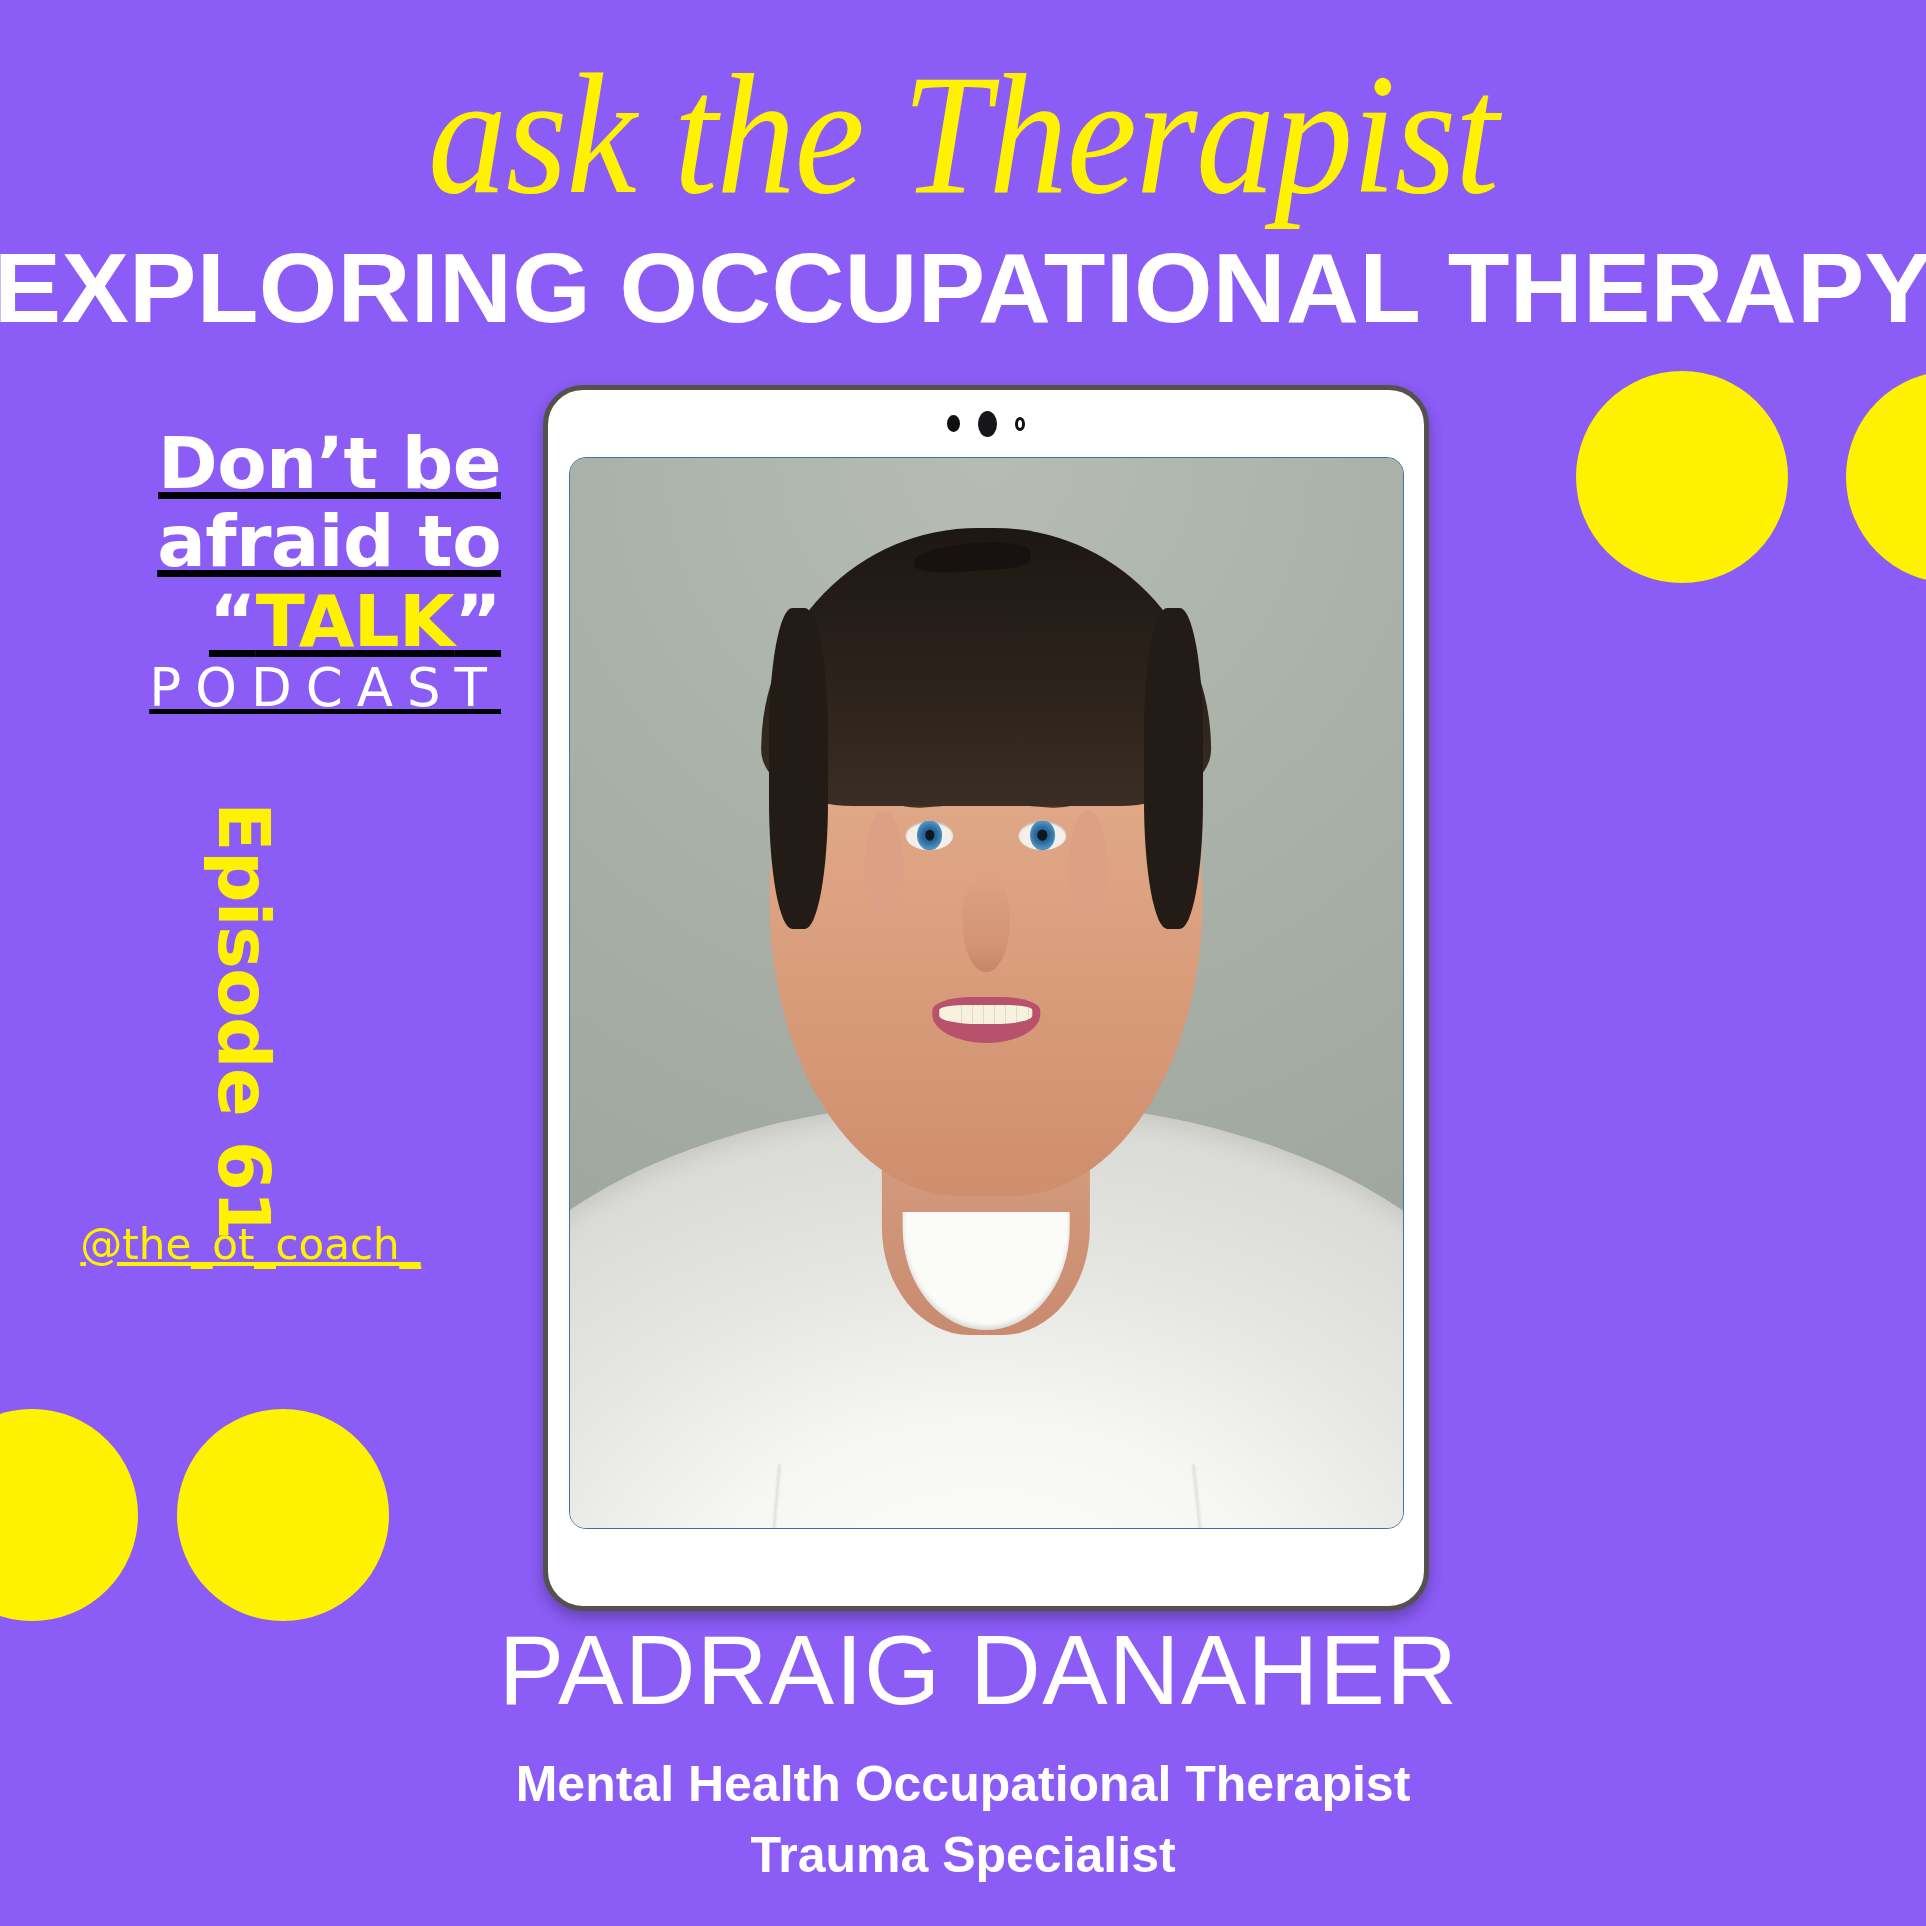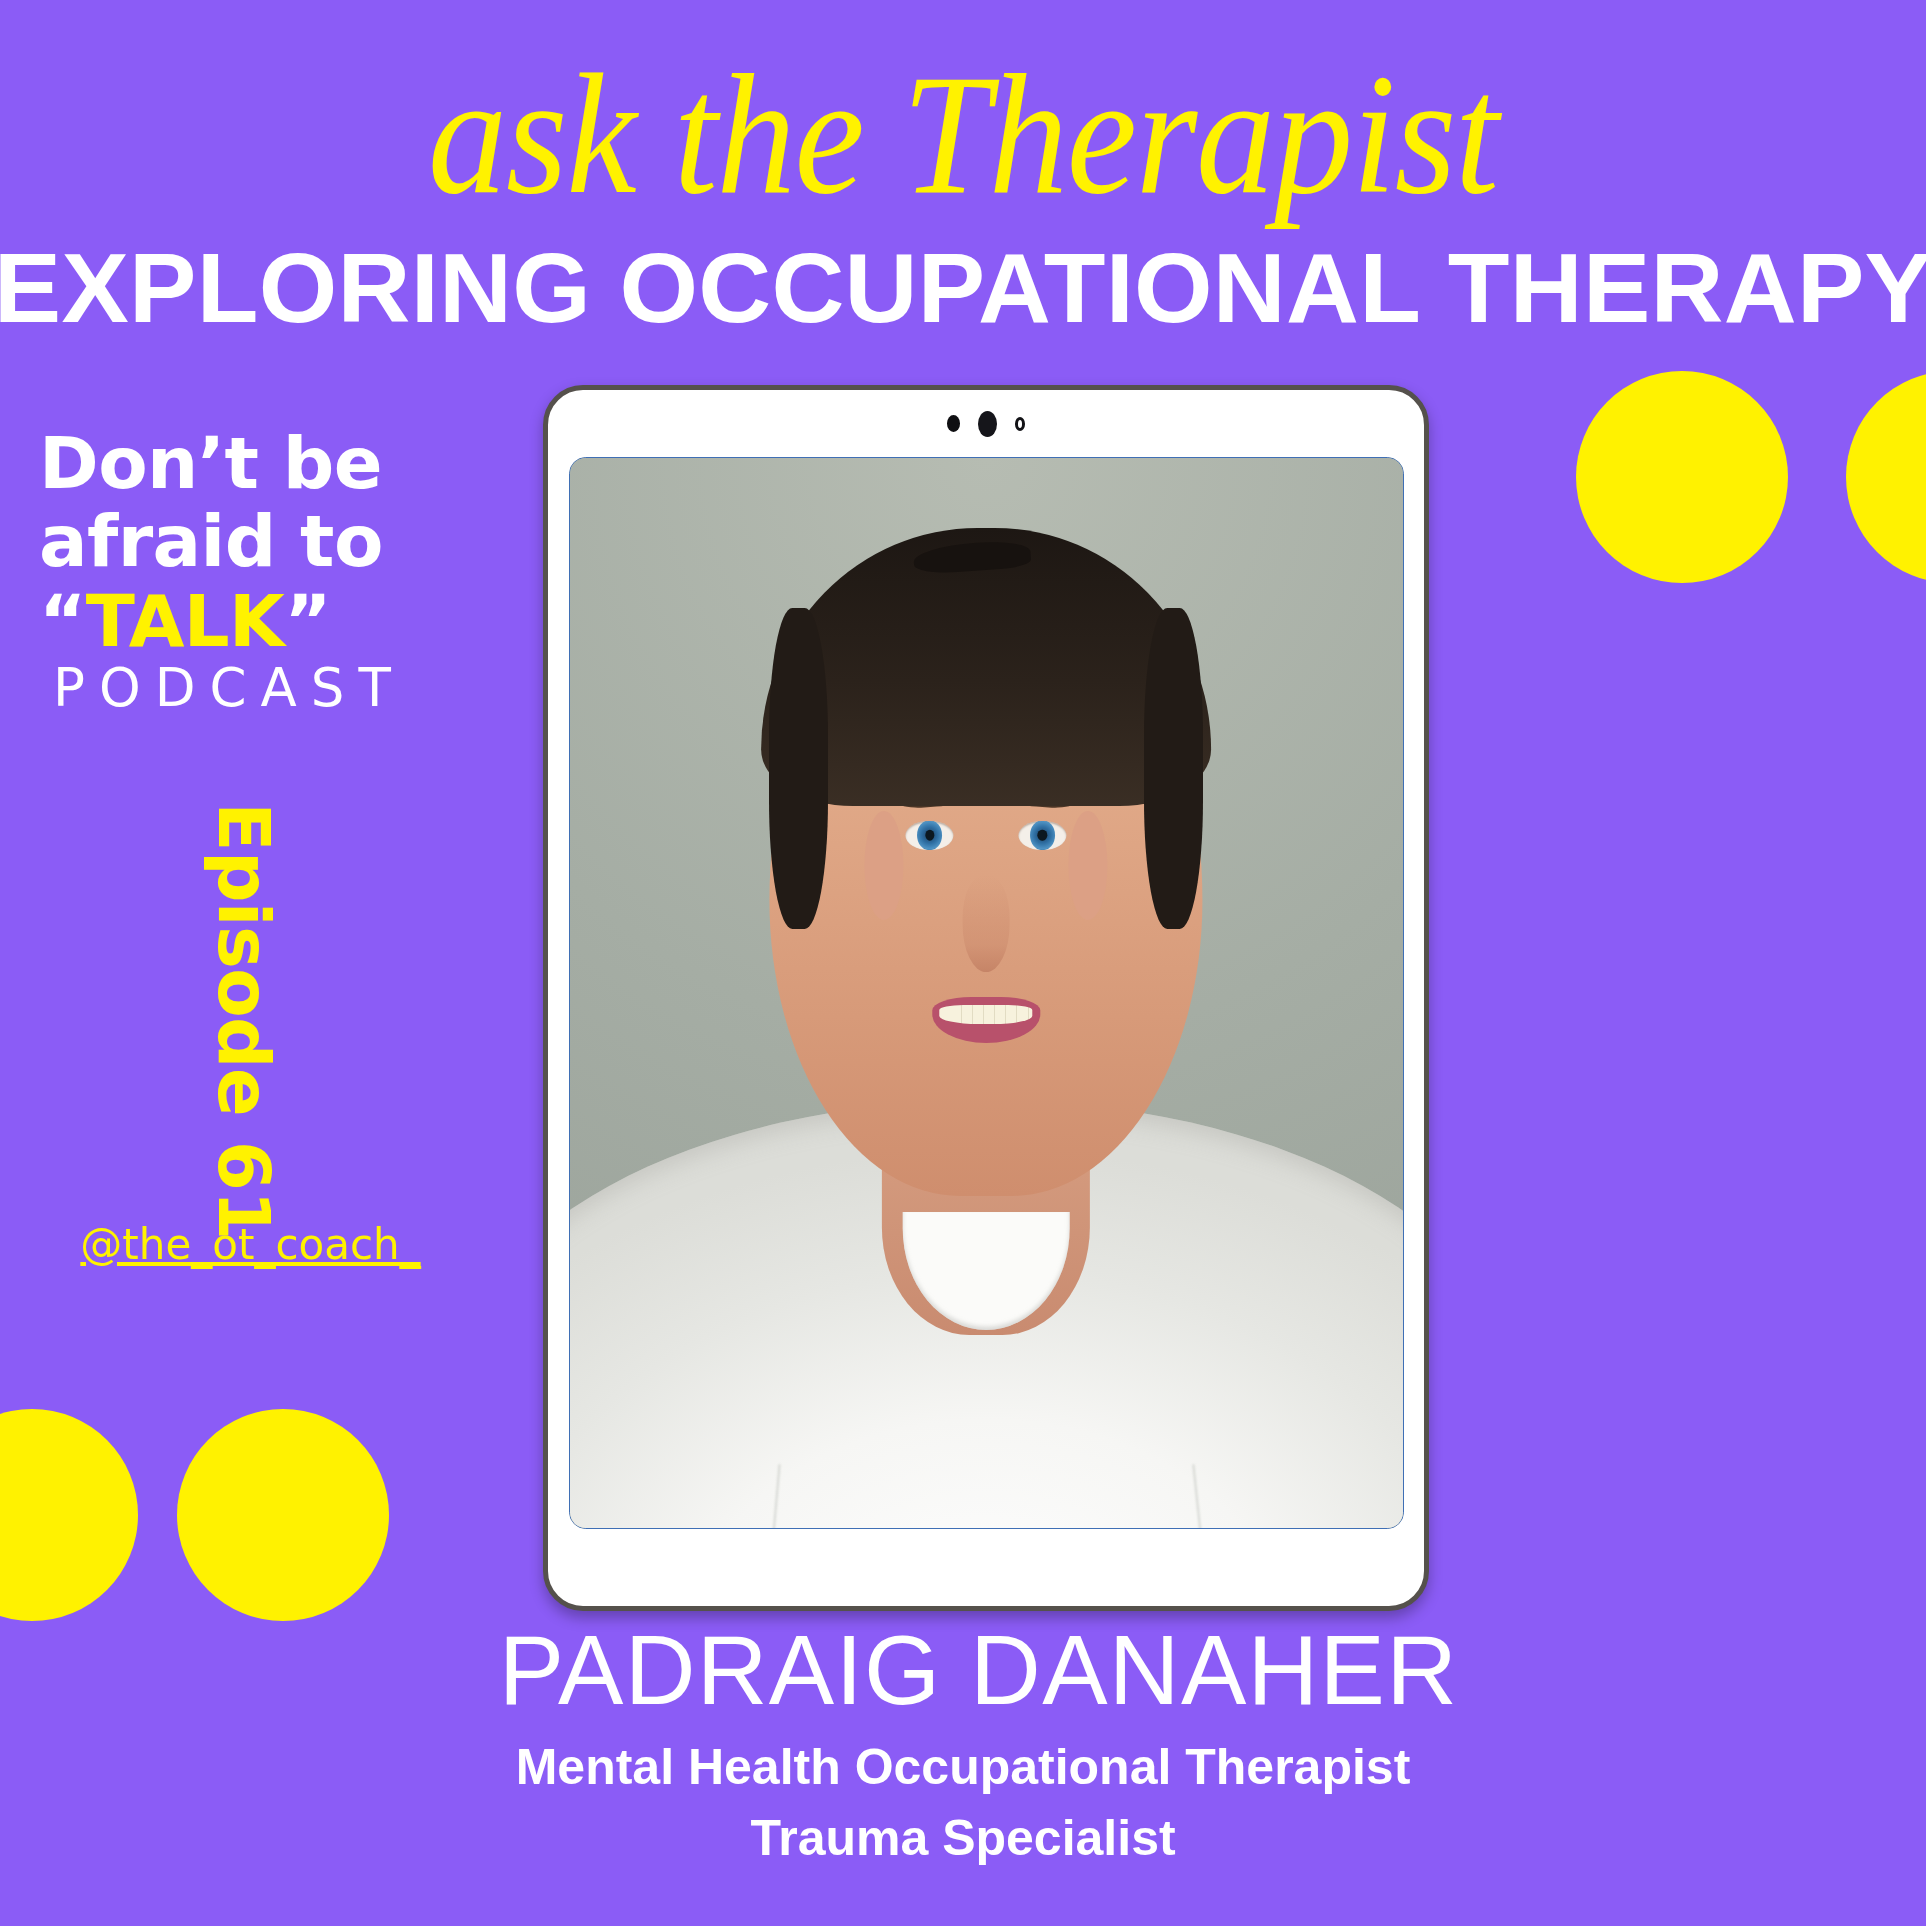--- a/index.html
+++ b/index.html
@@ -62,21 +62,22 @@
     transform-origin: center top;
     white-space: nowrap;
   }
 
   
   #tagline-block {
     position: absolute;
     left: 39px;
     top: 424px;
     width: 462px;
-    text-align: left;
+    text-align: right;
+    text-decoration: underline;
   }
   .tagline-line {
     color: #FFFFFF;
     font-family: "DejaVu Sans", sans-serif;
     font-weight: 700;
     font-size: 72px;
     line-height: 1.09;
     letter-spacing: -0.6px;
     white-space: nowrap;
   }
@@ -384,21 +385,21 @@
     padding-left: 31px;
   }
   .credit-role {
     color: #FFFFFF;
     font-family: "Liberation Sans", sans-serif;
     font-weight: 700;
     font-size: 50px;
     line-height: 1.0;
     white-space: nowrap;
   }
-  #role-1 { margin-top: 23px; }
+  #role-1 { margin-top: 40px; }
   #role-2 { margin-top: 20.5px; }
   #role-3 { margin-top: 20.5px; }
 </style>
 </head>
 <body>
 
 <div id="cover">
 
   <div class="dot" id="dot-top-right-1"></div>
   <div class="dot" id="dot-top-right-2"></div>

